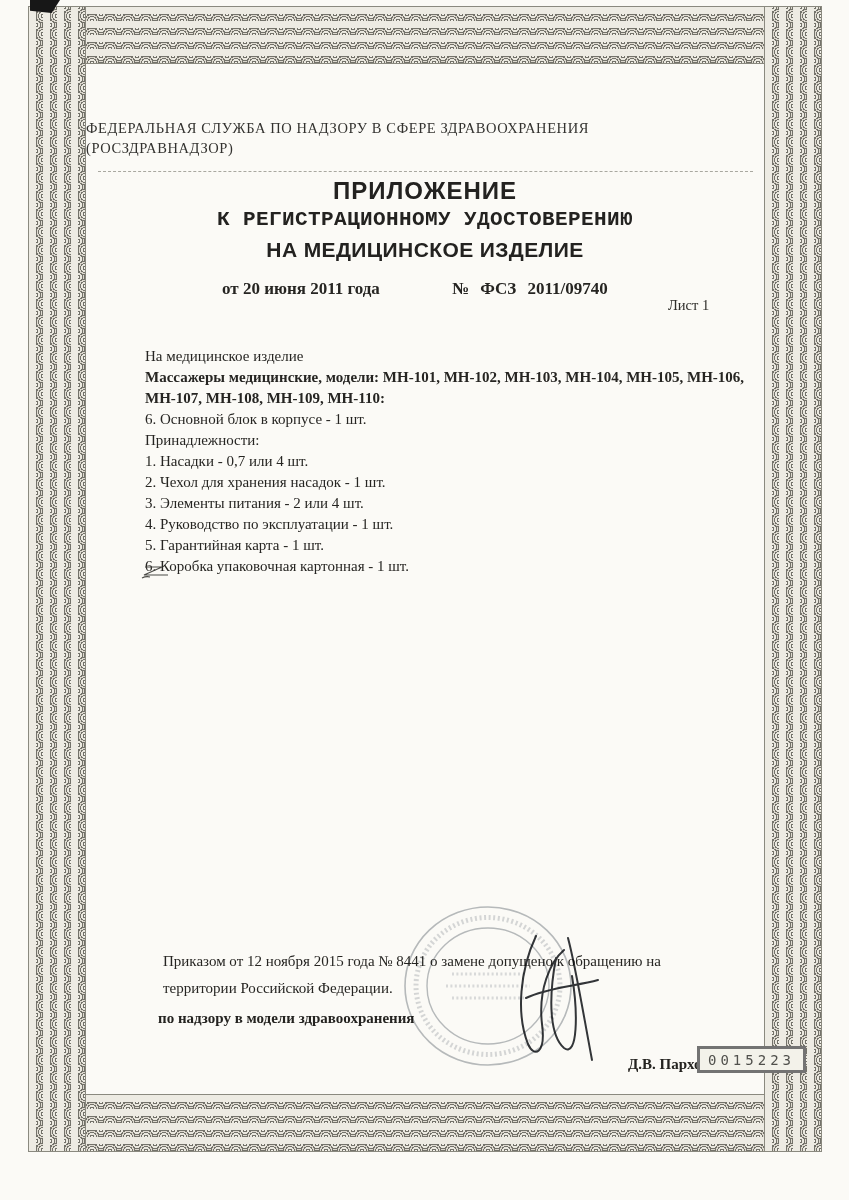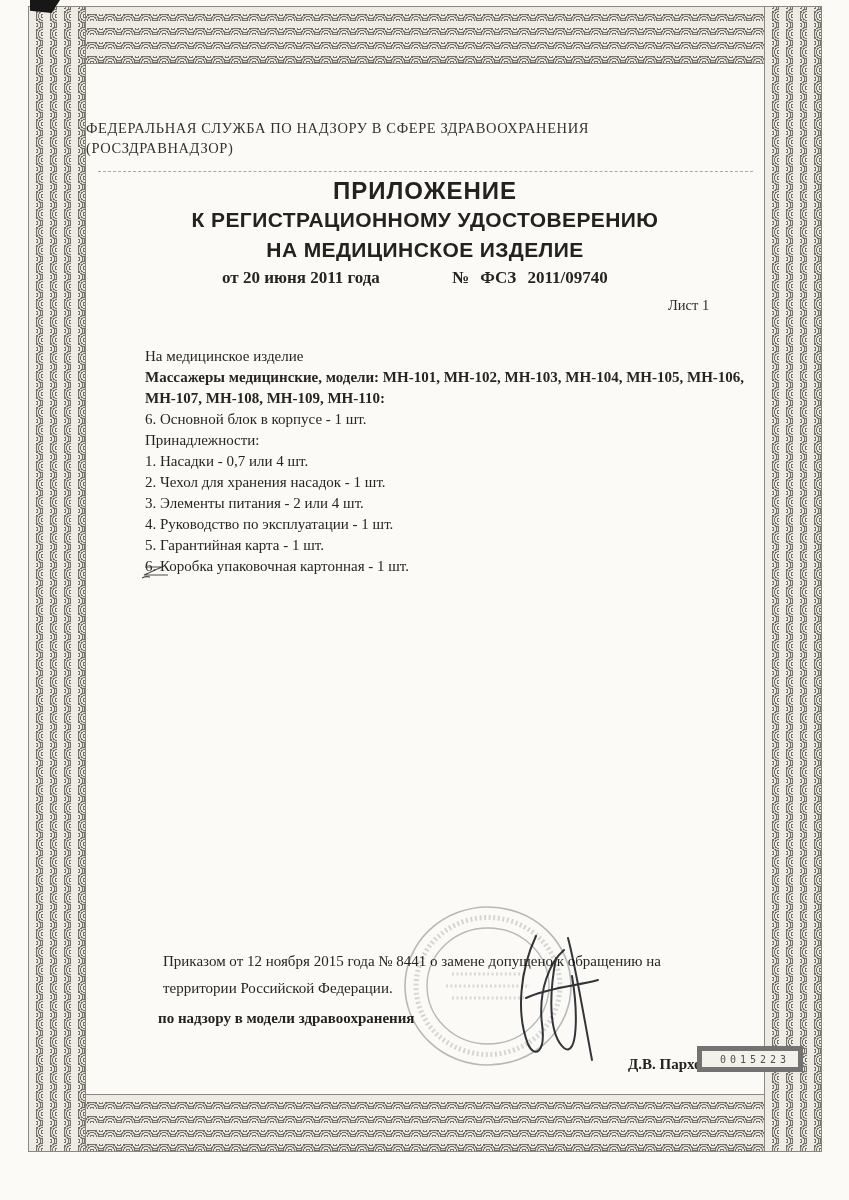--- a/index.html
+++ b/index.html
@@ -55,24 +55,24 @@
     position:absolute;left:98px;top:171px;width:655px;height:0;
     border-top:1px dashed #a9a8a0;
   }
 
   
   .ttl{
     position:absolute;left:86px;width:678px;text-align:center;
     font-family:"Liberation Sans", sans-serif;font-weight:700;color:#232220;
   }
   .ttl1{top:177px;font-size:24px;letter-spacing:1px;}
-  .ttl2{top:208px;font-size:21px;letter-spacing:.4px;}
+  .ttl2{top:208px;font-size:21px;letter-spacing:.4px;font-family:Liberation Mono, monospace;}
   .ttl3{top:238px;font-size:21px;letter-spacing:.4px;}
 
-  .regrow span{position:absolute;top:268px;font-weight:700;font-size:17px;color:#262522;}
+  .regrow span{position:absolute;top:279px;font-weight:700;font-size:17px;color:#262522;}
   .reg-date{left:222px;}
   .reg-num{left:452px;word-spacing:7px;}
   .sheet{position:absolute;left:668px;top:297px;font-size:14.5px;color:#2e2d2a;}
 
   
   .body-block{
     position:absolute;left:145px;top:346px;width:618px;
     font-size:15px;line-height:21px;color:#262522;
   }
   .body-block .b{font-weight:700;}
@@ -88,24 +88,24 @@
   .signer{
     position:absolute;left:158px;top:1006px;
     font-size:15px;line-height:25px;font-weight:700;color:#242320;
   }
   .signer-name{
     position:absolute;left:628px;top:1056px;
     font-size:15px;font-weight:700;color:#242320;
   }
   .serial{
     position:absolute;left:697px;top:1046px;
-    background:#f3f2ea;border:5px solid #737373;
-    padding:3px 8px 2px 18px;
+    background:#f3f2ea;border:3px solid #737373;
+    padding:3px 8px 2px 8px;
     font-family:"DejaVu Sans Mono", monospace;
-    font-size:10px;letter-spacing:4px;color:#50504c;
+    font-size:14px;letter-spacing:4px;color:#50504c;
     z-index:6;
   }
 
   .stamp{position:absolute;left:400px;top:902px;z-index:4;mix-blend-mode:multiply;opacity:.62;}
   .signature{position:absolute;left:506px;top:928px;z-index:5;mix-blend-mode:multiply;}
 </style>
 </head>
 <body>
 
 <div class="page">

